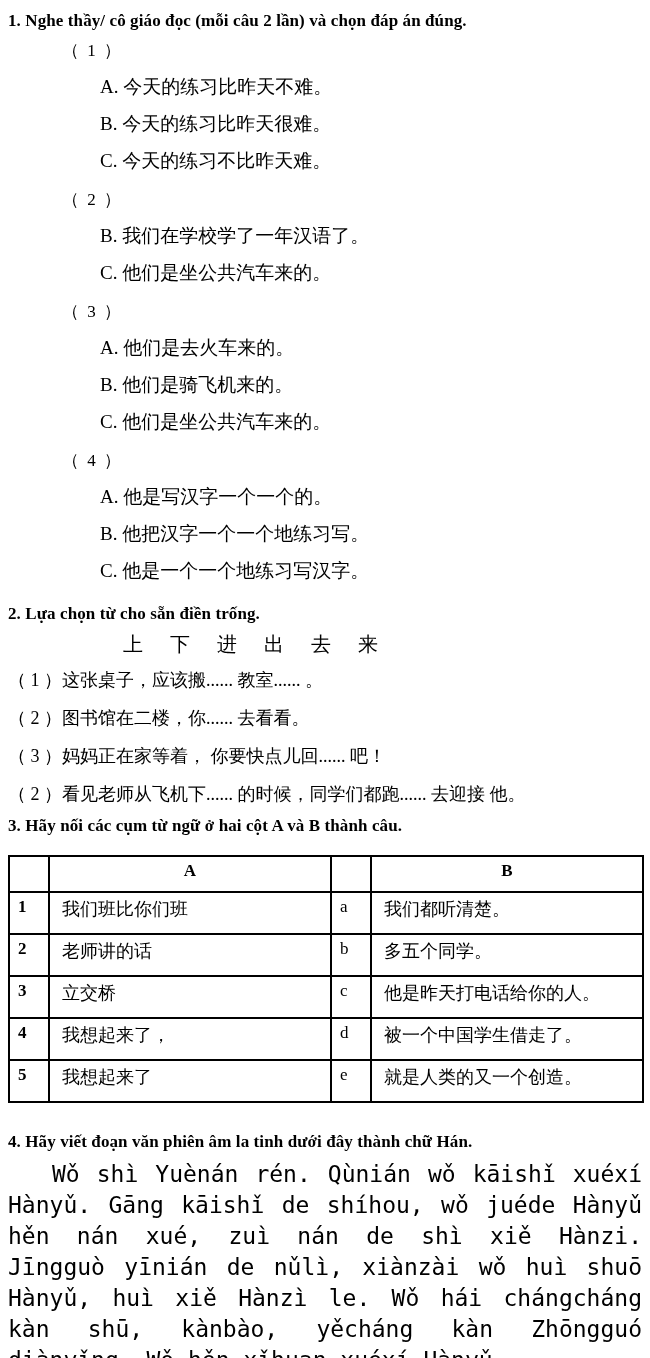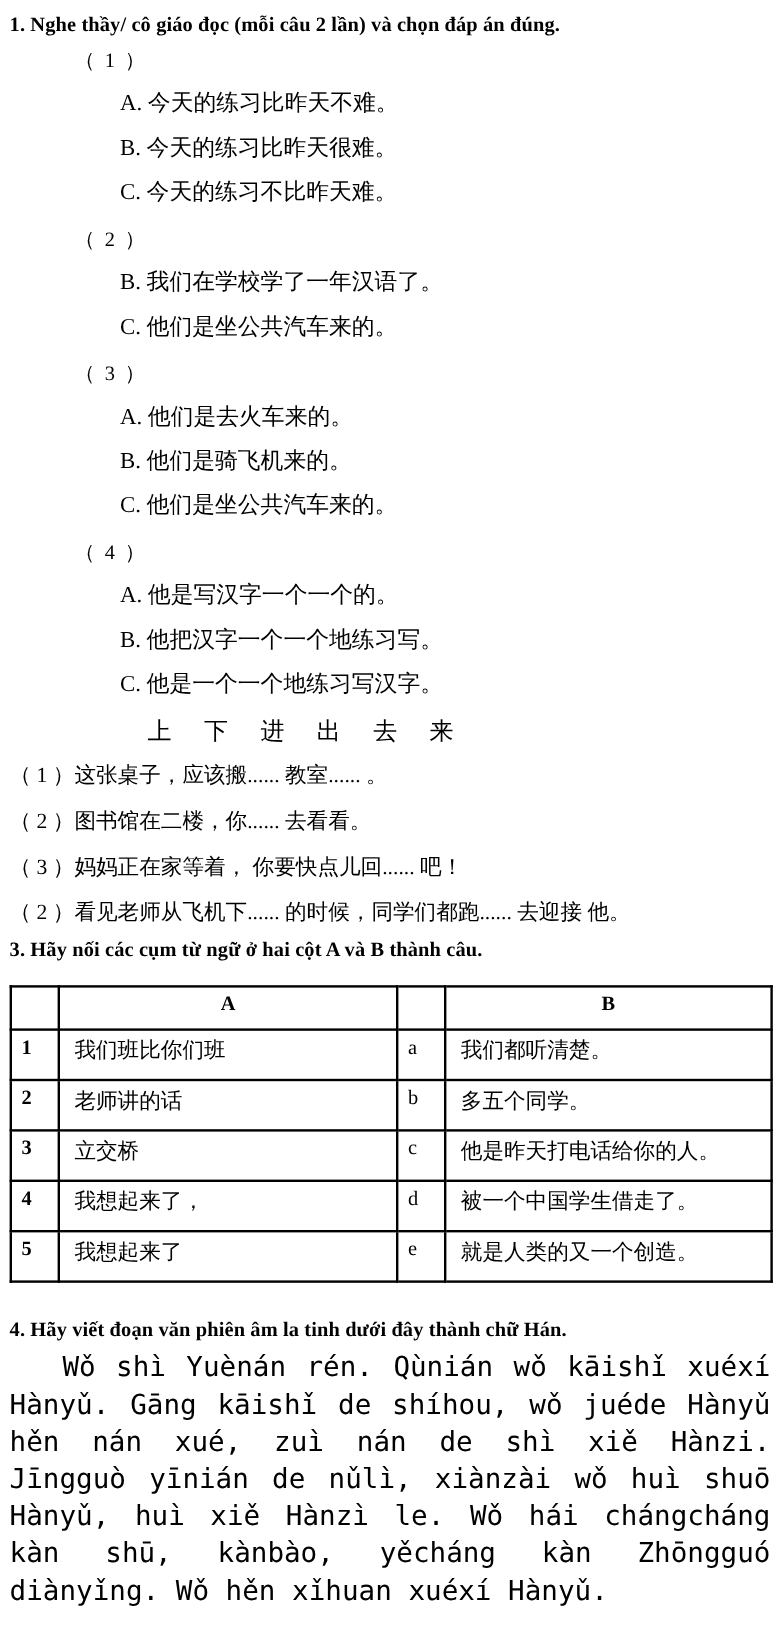--- a/index.html
+++ b/index.html
@@ -118,20 +118,21 @@
     <div class="opt">C. 他们是坐公共汽车来的。</div>
   </div>
 
   <div class="q-label">（ 4 ）</div>
   <div class="options">
     <div class="opt">A. 他是写汉字一个一个的。</div>
     <div class="opt">B. 他把汉字一个一个地练习写。</div>
     <div class="opt">C. 他是一个一个地练习写汉字。</div>
   </div>
 
+  <h2 class="sec-heading sec2-heading">2. Lựa chọn từ cho sẵn điền trống.</h2>
 
   <div class="word-bank">
     <span>上</span>
     <span>下</span>
     <span>进</span>
     <span>出</span>
     <span>去</span>
     <span>来</span>
   </div>
 

